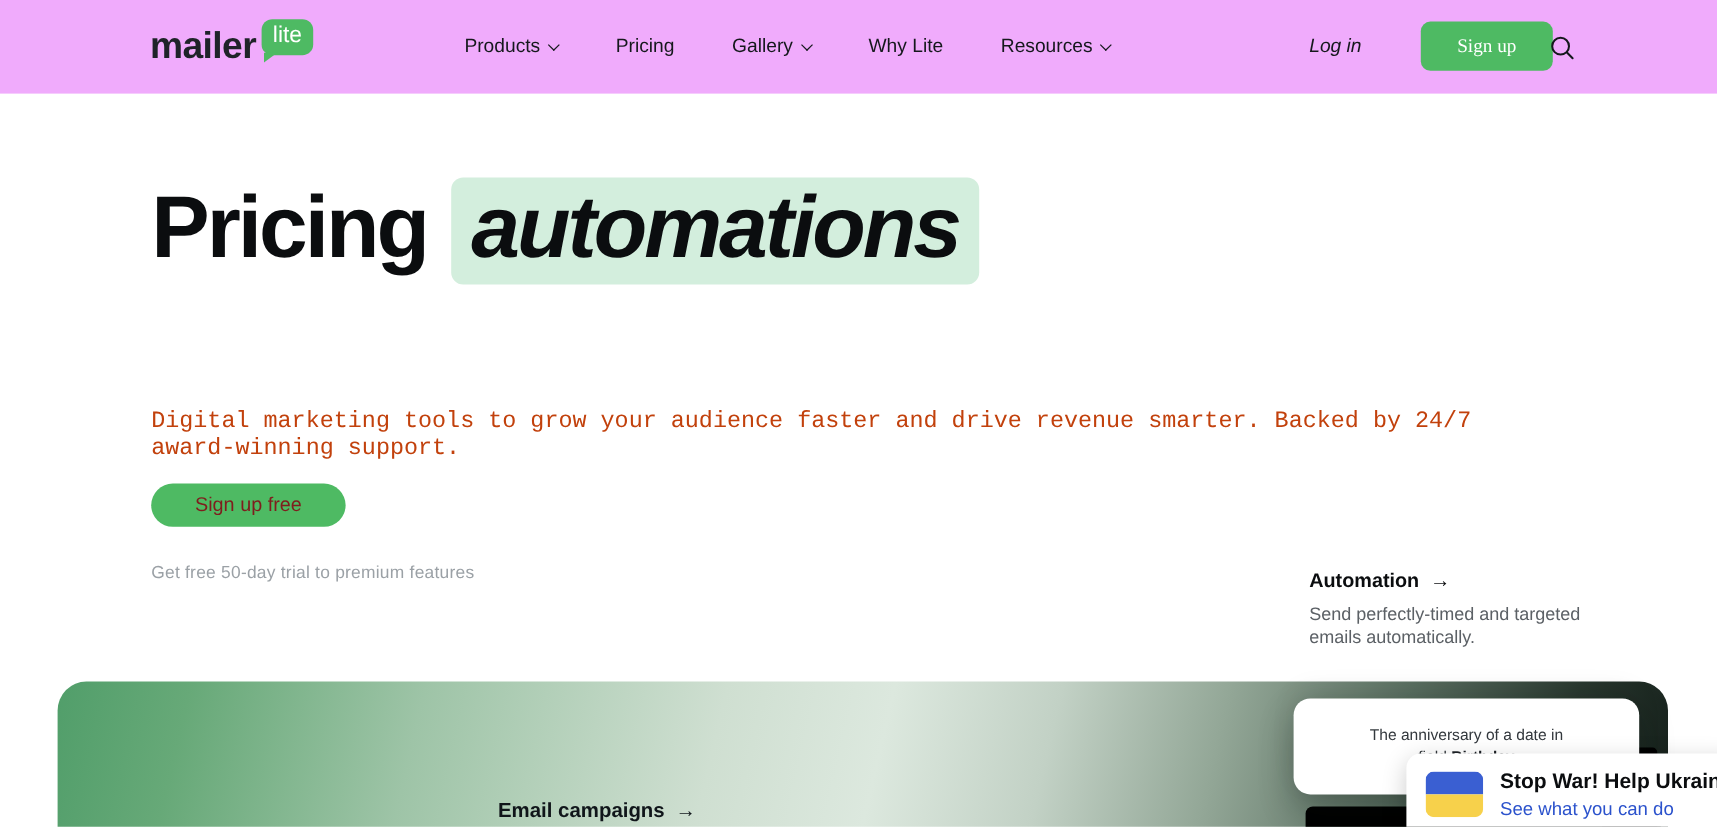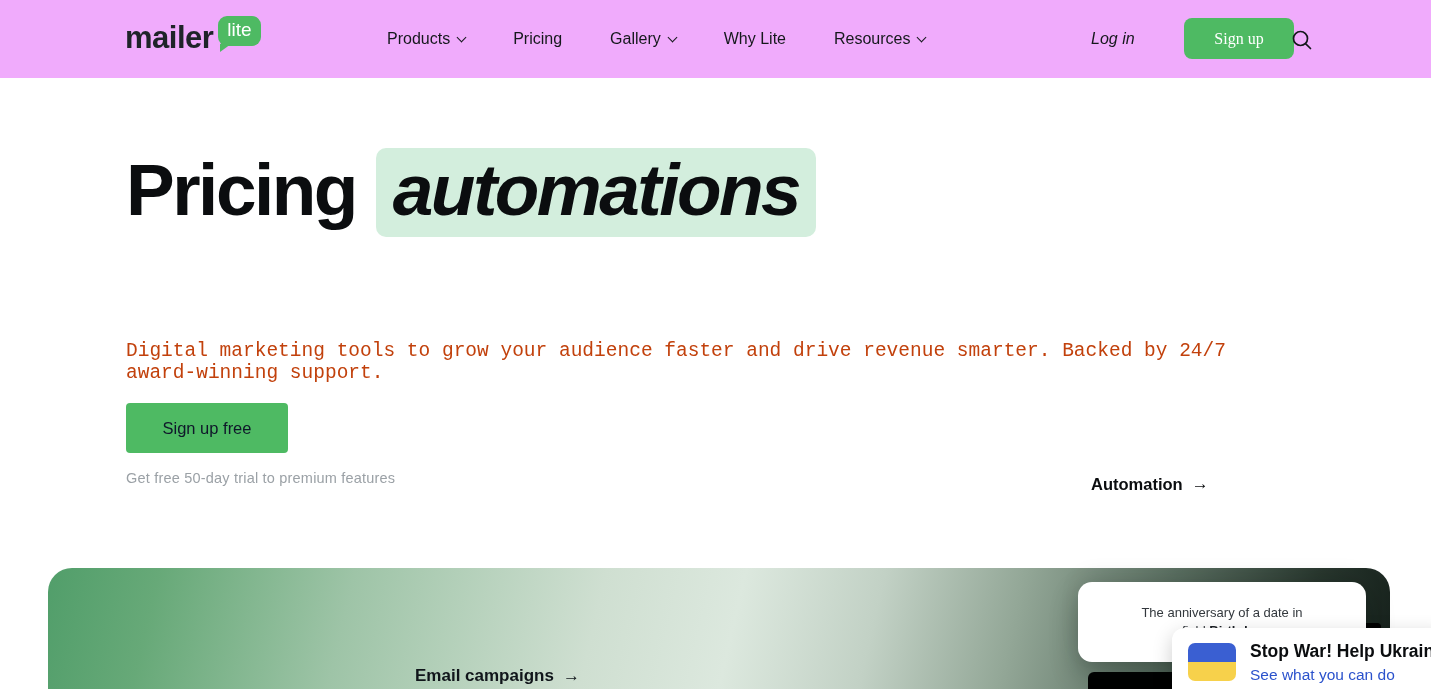--- a/index.html
+++ b/index.html
@@ -48,23 +48,23 @@
   .hero-heading {
     position:absolute; left:126px; top:150px; width:900px;
     font-size:73px; line-height:80px; font-weight:800;
     letter-spacing:-2.5px; color:#0b0d0f;
   }
   .hero-highlight {
     background:#d3eedd; border-radius:10px; padding:1px 17px 7px; margin-left:2px;font-style:italic;
   }
   .hero-subtitle { position:absolute; left:126px; top:340px; width:1180px; font-size:19.5px; color:#c2410c;font-family:Liberation Mono, monospace; }
   .cta-btn {
-    position:absolute; left:126px; top:403px; width:162px; height:50px;
-    background:#4eba63; border:none; border-radius:4px;
-    color:#0f172a; font-size:16.5px; font-family:inherit; cursor:pointer;
+    position:absolute; left:126px; top:403px; width:162px; height:36px;
+    background:#4eba63; border:none; border-radius:20px;
+    color:#7f1d1d; font-size:16.5px; font-family:inherit; cursor:pointer;
     display:flex; align-items:center; justify-content:center;
   }
   .cta-note { position:absolute; left:126px; top:470px; font-size:14.5px; color:#9ba1a6; letter-spacing:0.2px; }
 
   
   .feature { position:absolute; left:1091px; top:474px; width:250px; cursor:pointer; }
   .feature-title { display:flex; align-items:center; gap:9px; font-size:16.5px; font-weight:700; color:#0b0d0f; }
   .feature-arrow { font-weight:400; font-size:17px; }
   .feature-desc { margin-top:9px; font-size:15px; line-height:19px; color:#5c6166; }
 
@@ -160,20 +160,21 @@
 <p class="hero-subtitle">Digital marketing tools to grow your audience faster and drive revenue smarter. Backed by 24/7 award-winning support.</p>
 
 <button class="cta-btn">Sign up free</button>
 <p class="cta-note">Get free 50-day trial to premium features</p>
 
 <div class="feature">
   <div class="feature-title">
     <span>Automation</span>
     <span class="feature-arrow">→</span>
   </div>
+  <p class="feature-desc">Send perfectly-timed and targeted emails automatically.</p>
 </div>
 
 <div class="showcase">
   <div class="card-label">
     <span>Email campaigns</span>
     <span class="arrow">→</span>
   </div>
   <div class="dark-panel-bottom"></div>
   <div class="dark-panel-right"></div>
 </div>

